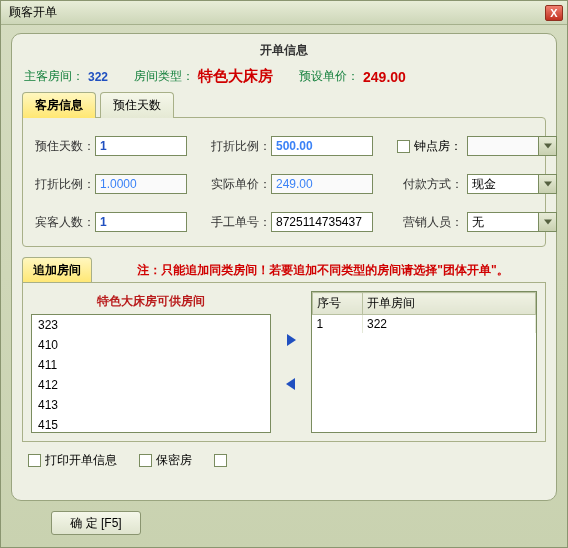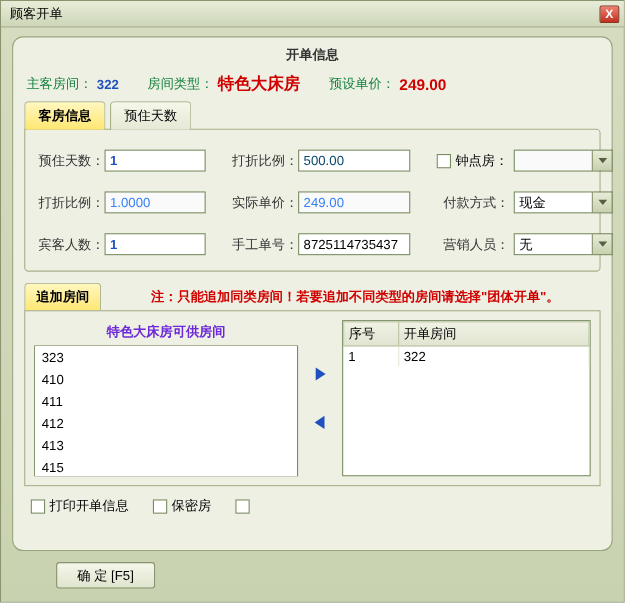--- a/index.html
+++ b/index.html
@@ -106,21 +106,21 @@
 input.text, select.text {
   height: 20px;
   border: 1px solid #7a8c5f;
   background: #fff;
   padding: 0 4px;
   font-size: 12px;
   font-family: inherit;
   width: 100%;
 }
 input.text.blue { color: #2050c0; font-weight: bold; }
-input.text.red { color: #0c4a6e; font-weight: normal; }
+input.text.red { color: #3b82f6; font-weight: bold; }
 input.text.gray { color: #3b82f6; background: #fafafa; }
 .chk-wrap { display: flex; align-items: center; gap: 4px; white-space: nowrap; }
 .chk {
   width: 13px; height: 13px;
   border: 1px solid #7a8c5f;
   background: #fff;
   display: inline-block;
   cursor: pointer;
 }
 .combo-btn {
@@ -151,21 +151,21 @@
   background: #eef0e4;
   margin-top: -1px;
   padding: 8px;
   display: flex;
   gap: 8px;
   height: 160px;
 }
 .list-col { display: flex; flex-direction: column; }
 .list-title {
   text-align: center;
-  color: #6d28d9;
+  color: #b91c1c;
   font-weight: bold;
   padding: 2px 0 4px 0;
 }
 .listbox {
   border: 1px solid #7a8c5f;
   background: #fff;
   flex: 1;
   overflow-y: scroll;
   font-size: 12px;
 }

